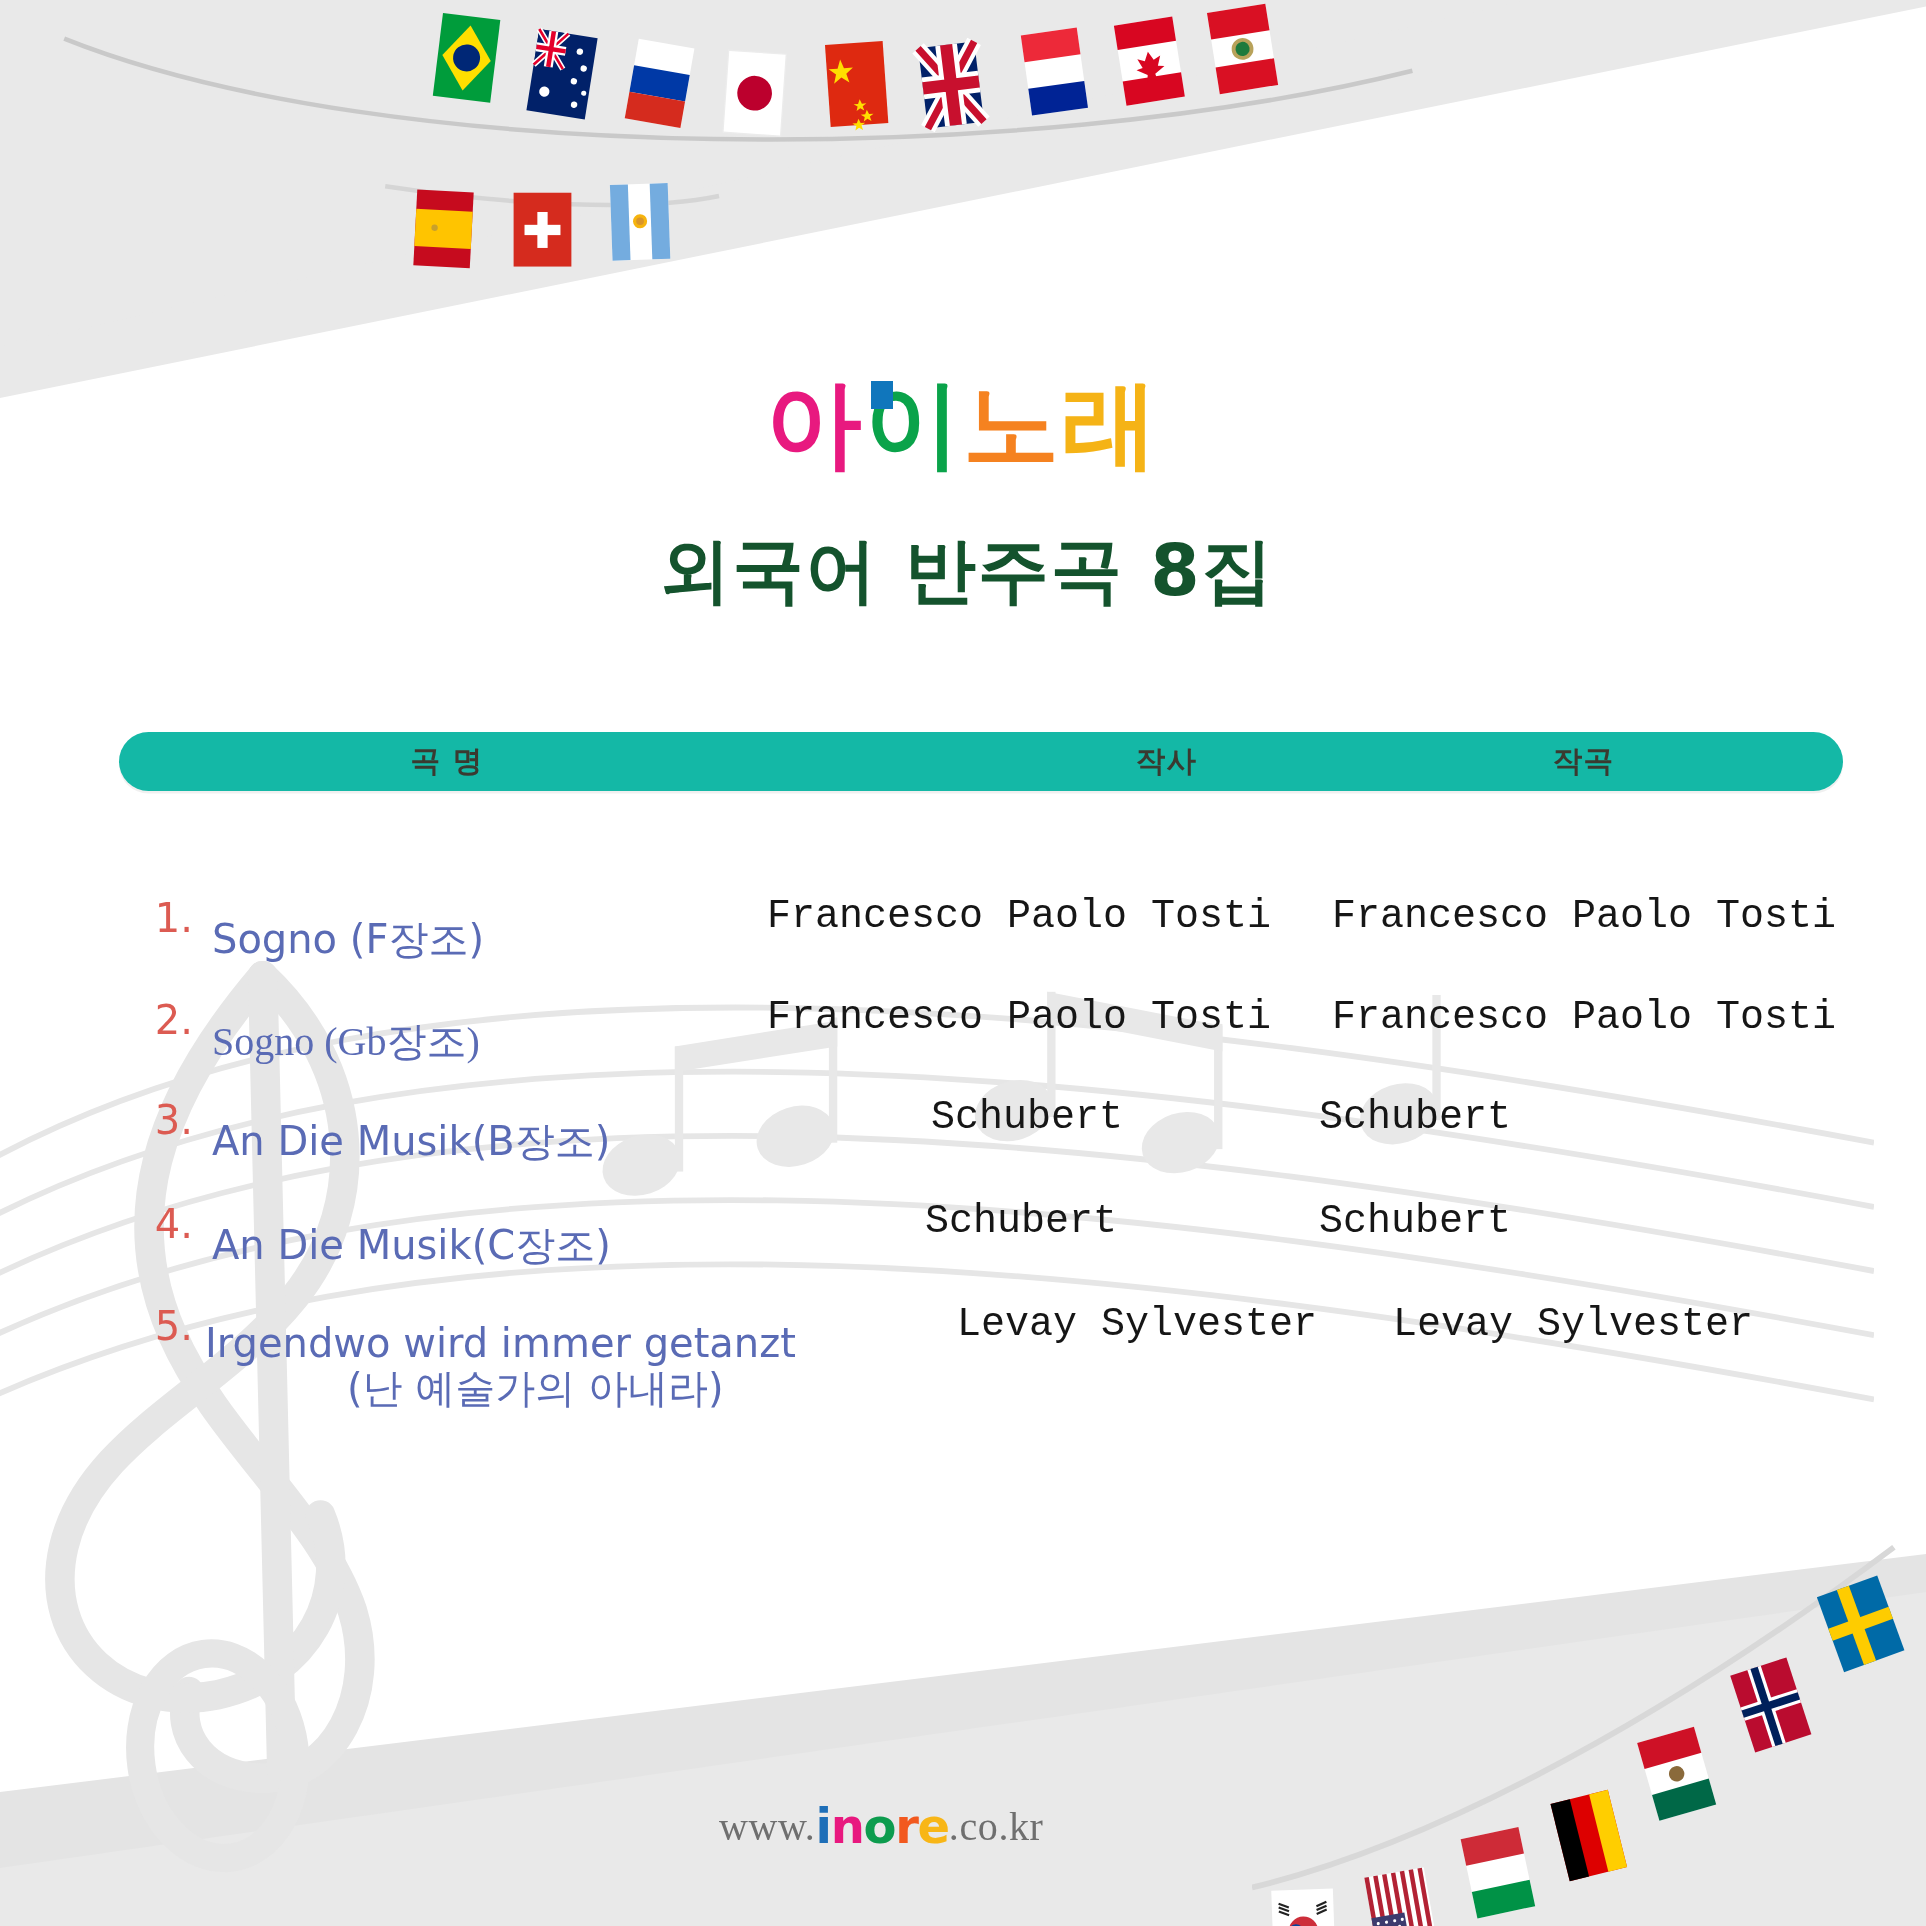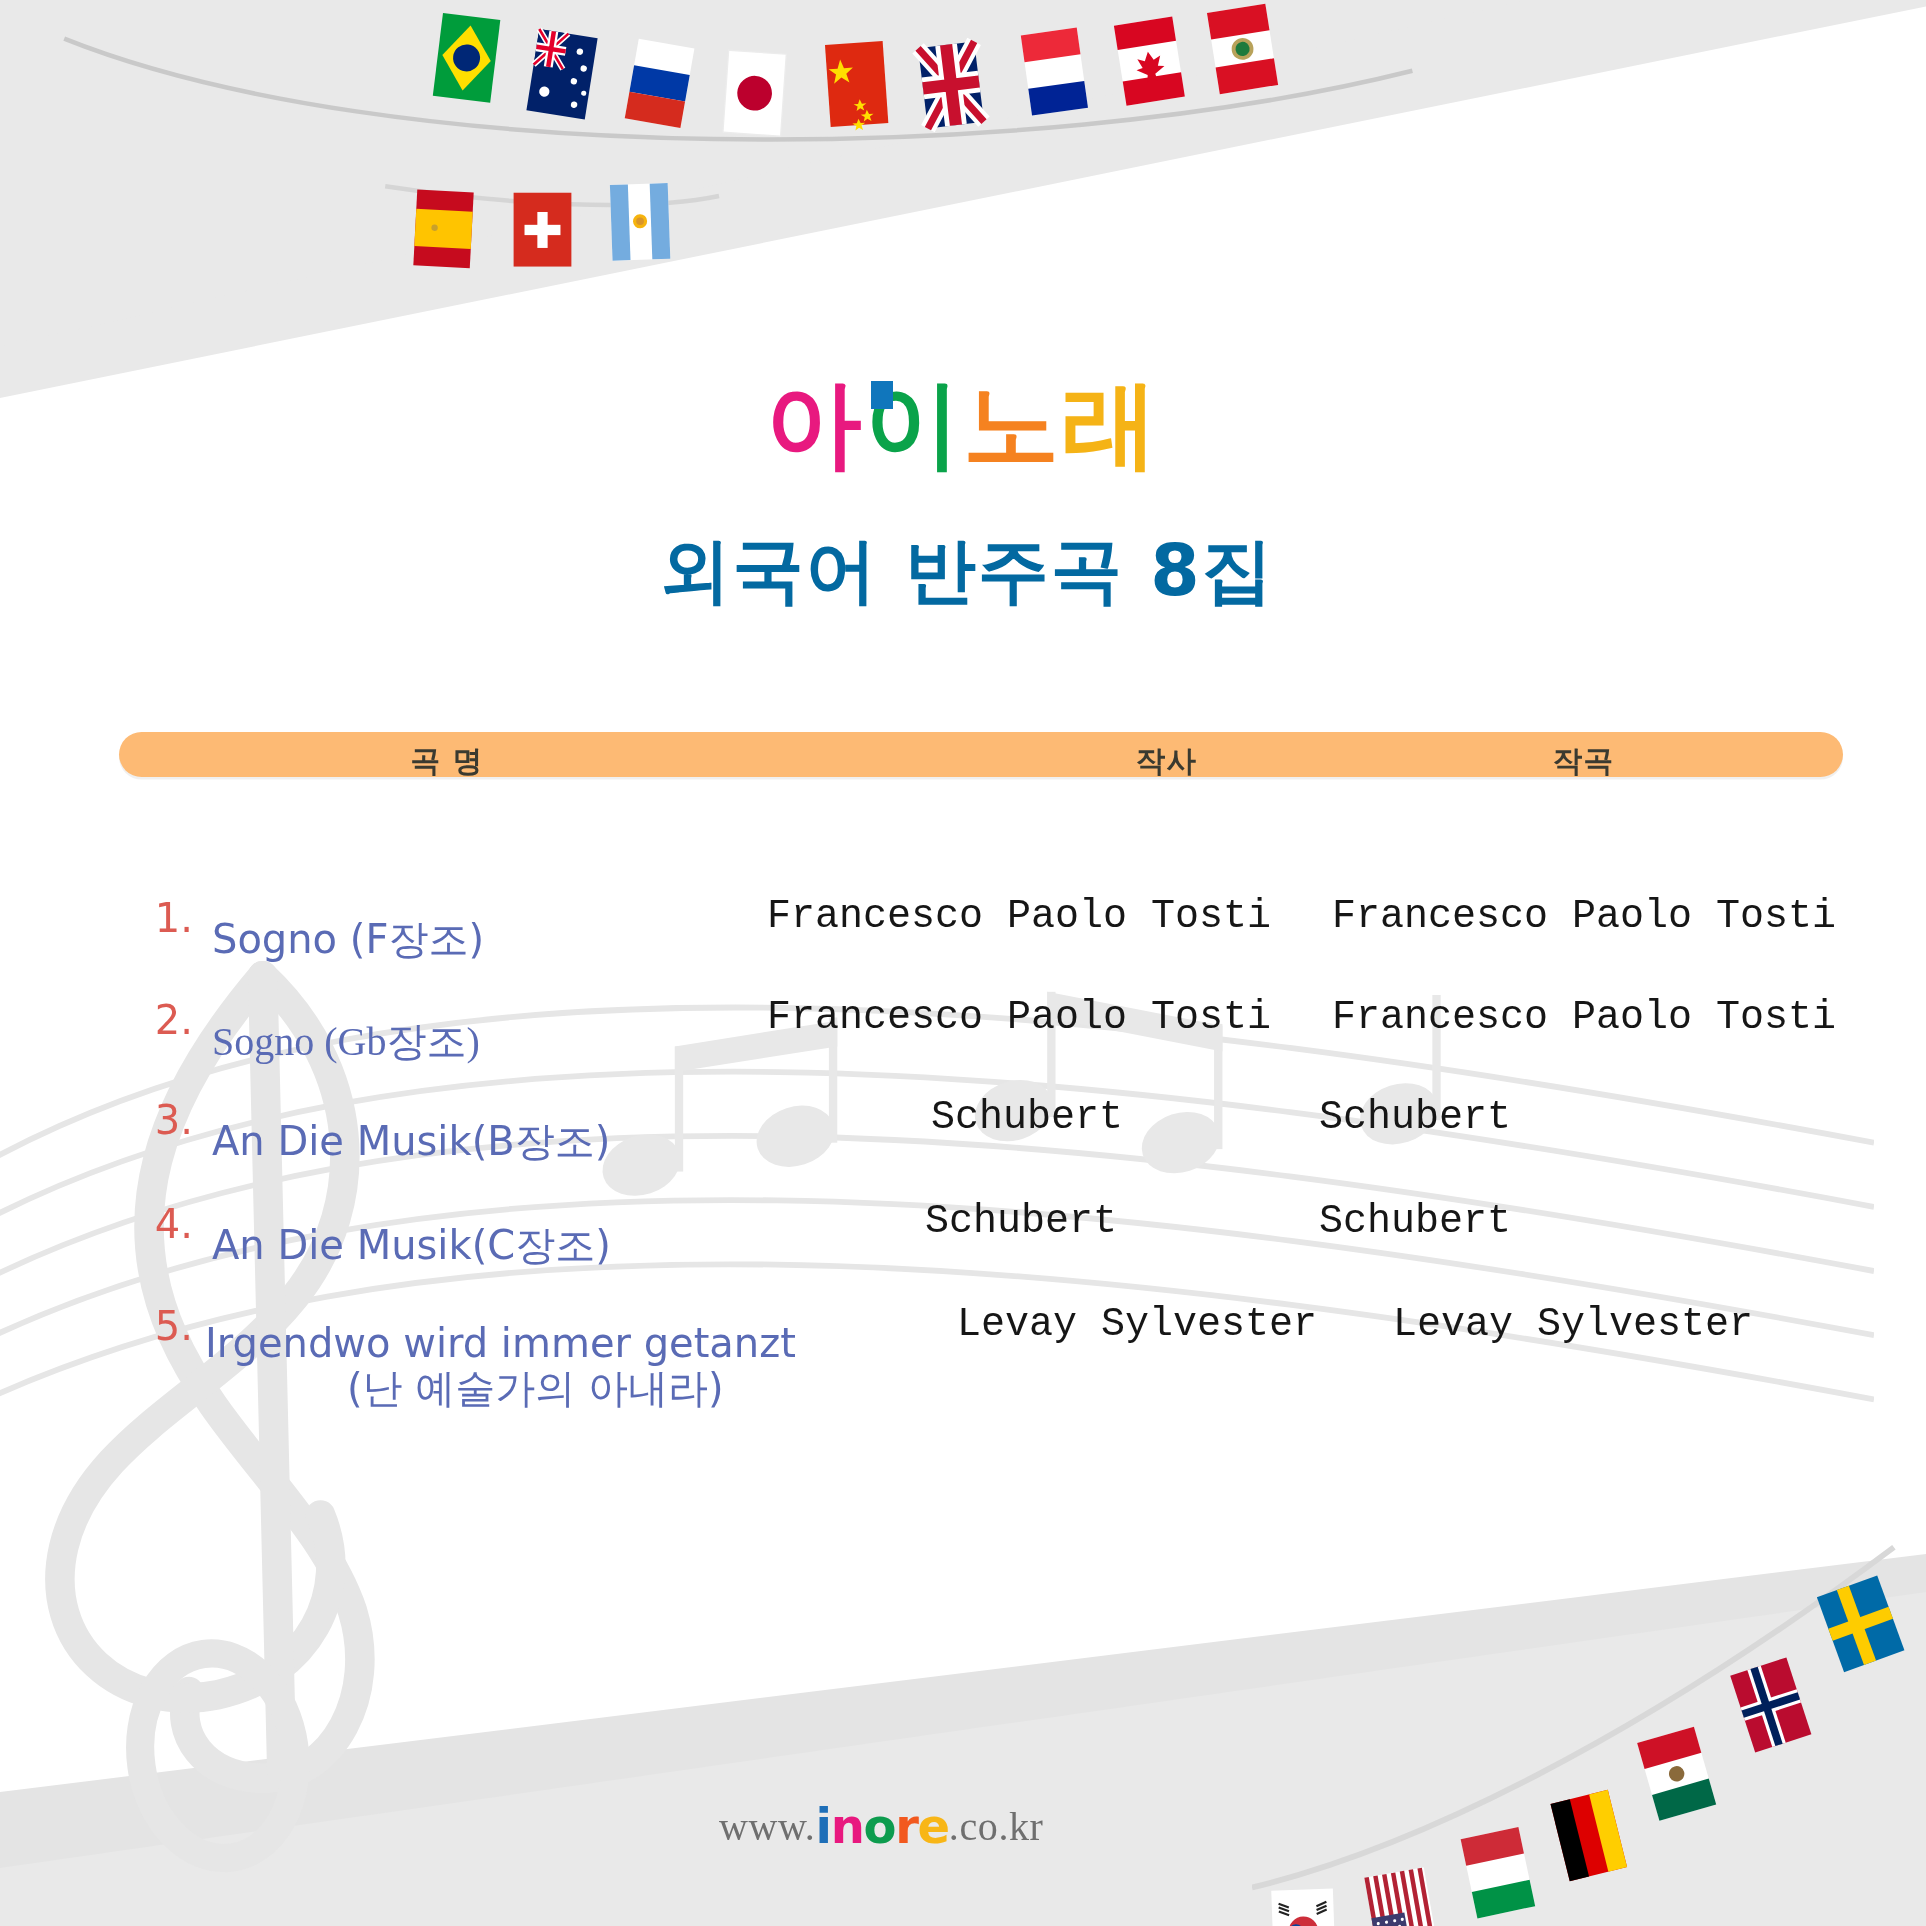--- a/index.html
+++ b/index.html
@@ -60,34 +60,34 @@
   .logo-dot{
     position:absolute;
     width:22px;height:28px;background:#1076bc;
     left:871px;top:381px;
   }
 
   
   .album-title{
     position:absolute;left:8px;right:0;top:530px;
     text-align:center;
-    color:#0369a1;
+    color:#14532d;
     font-family:"DejaVu Sans","Liberation Sans",sans-serif;
     font-weight:bold;
     font-size:71px;
     letter-spacing:1.9px;
     line-height:1.15;
     white-space:nowrap;
   }
 
   
   .header-pill{
     position:absolute;left:119px;top:732px;
-    width:1724px;height:45px;
-    background:#fdba74;
+    width:1724px;height:59px;
+    background:#14b8a6;
     border-radius:29.5px;
     box-shadow:0 2.6px 0 rgba(0,0,0,0.06);
   }
   .header-pill .col{
     position:absolute;top:0;height:59px;
     display:flex;align-items:center;justify-content:center;
     color:#3a3a30;
     font-family:"DejaVu Sans","Liberation Sans",sans-serif;
     font-weight:bold;
     font-size:29.5px;

